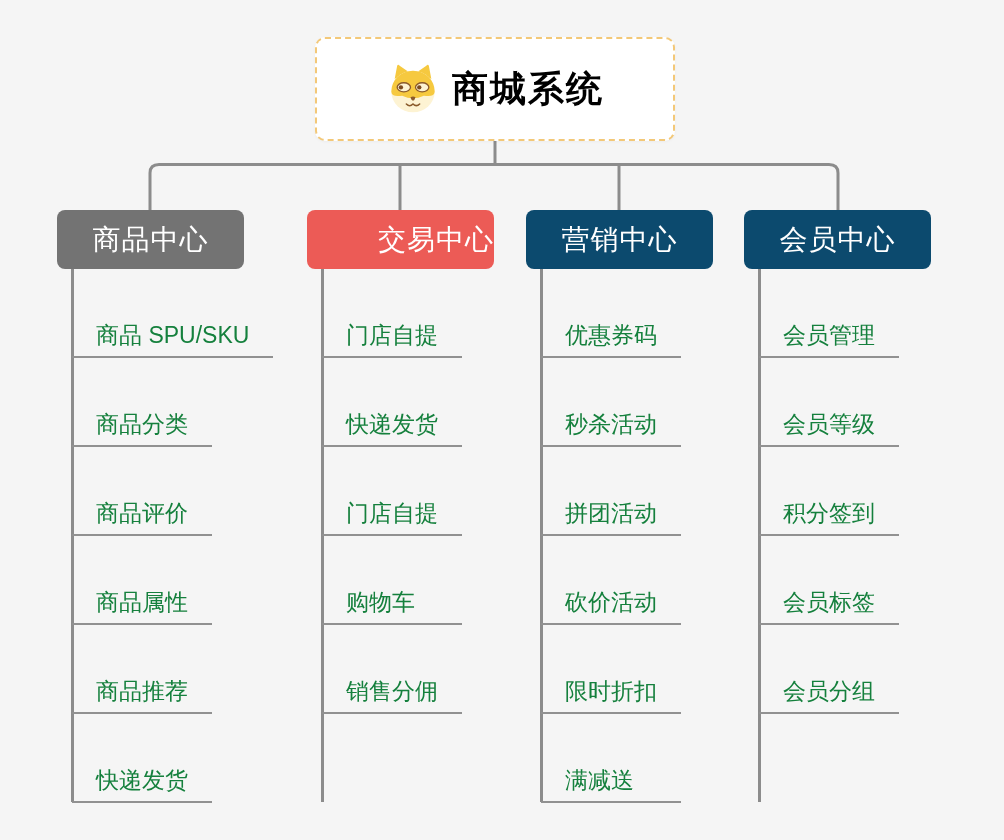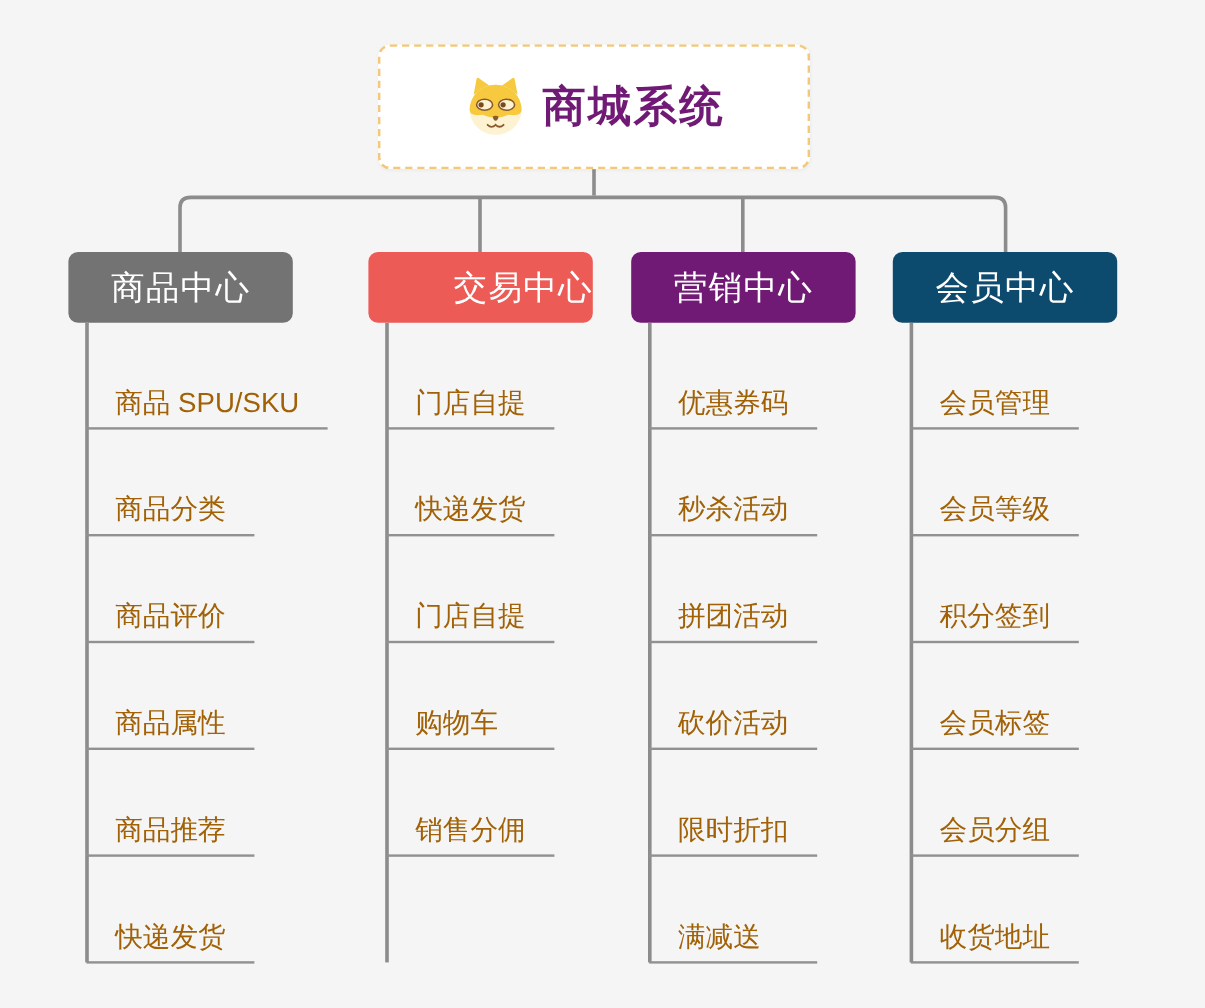--- a/index.html
+++ b/index.html
@@ -26,21 +26,21 @@
     display: flex;
     align-items: center;
     justify-content: center;
     gap: 12px;
     z-index: 2;
     box-shadow: 0 1px 3px rgba(0,0,0,0.04);
   }
   .root-title {
     font-size: 36px;
     font-weight: 600;
-    color: #701a75;
+    color: #000000;
     letter-spacing: 2px;
     line-height: 1;
   }
   .root-icon { width: 54px; height: 50px; flex: 0 0 auto; }
 
   
   .branch { position: absolute; top: 210px; z-index: 1; }
   .branch-header {
     width: 187px; height: 59px;
     border-radius: 8px;
@@ -61,21 +61,21 @@
     position: relative;
     height: 89px;
     margin-left: 15px;
     width: max-content;
     min-width: 140px;
     display: flex;
     align-items: flex-end;
     padding: 0 24px 5px 24px;
     border-bottom: 2px solid #919191;
     font-size: 23px;
-    color: #a16207;
+    color: #15803d;
     white-space: nowrap;
   }
   .item:first-child { height: 86px; }
 </style>
 </head>
 <body>
 
 <div class="canvas">
 
   <svg class="connectors" width="1004" height="840">
@@ -128,38 +128,37 @@
       <div class="trunk"></div>
       <div class="item">门店自提</div>
       <div class="item">快递发货</div>
       <div class="item">门店自提</div>
       <div class="item">购物车</div>
       <div class="item">销售分佣</div>
     </div>
   </div>
 
   <div class="branch" style="left:526px">
-    <div class="branch-header" style="background: #701a75;">营销中心</div>
+    <div class="branch-header" style="background: #0c4a6e;">营销中心</div>
     <div class="branch-items">
       <div class="trunk"></div>
       <div class="item">优惠券码</div>
       <div class="item">秒杀活动</div>
       <div class="item">拼团活动</div>
       <div class="item">砍价活动</div>
       <div class="item">限时折扣</div>
       <div class="item">满减送</div>
     </div>
   </div>
 
   <div class="branch" style="left:744px">
     <div class="branch-header" style="background: #0c4a6e;">会员中心</div>
     <div class="branch-items">
       <div class="trunk"></div>
       <div class="item">会员管理</div>
       <div class="item">会员等级</div>
       <div class="item">积分签到</div>
       <div class="item">会员标签</div>
       <div class="item">会员分组</div>
-      <div class="item">收货地址</div>
     </div>
   </div>
 
 </div>
 
 </body></html>

